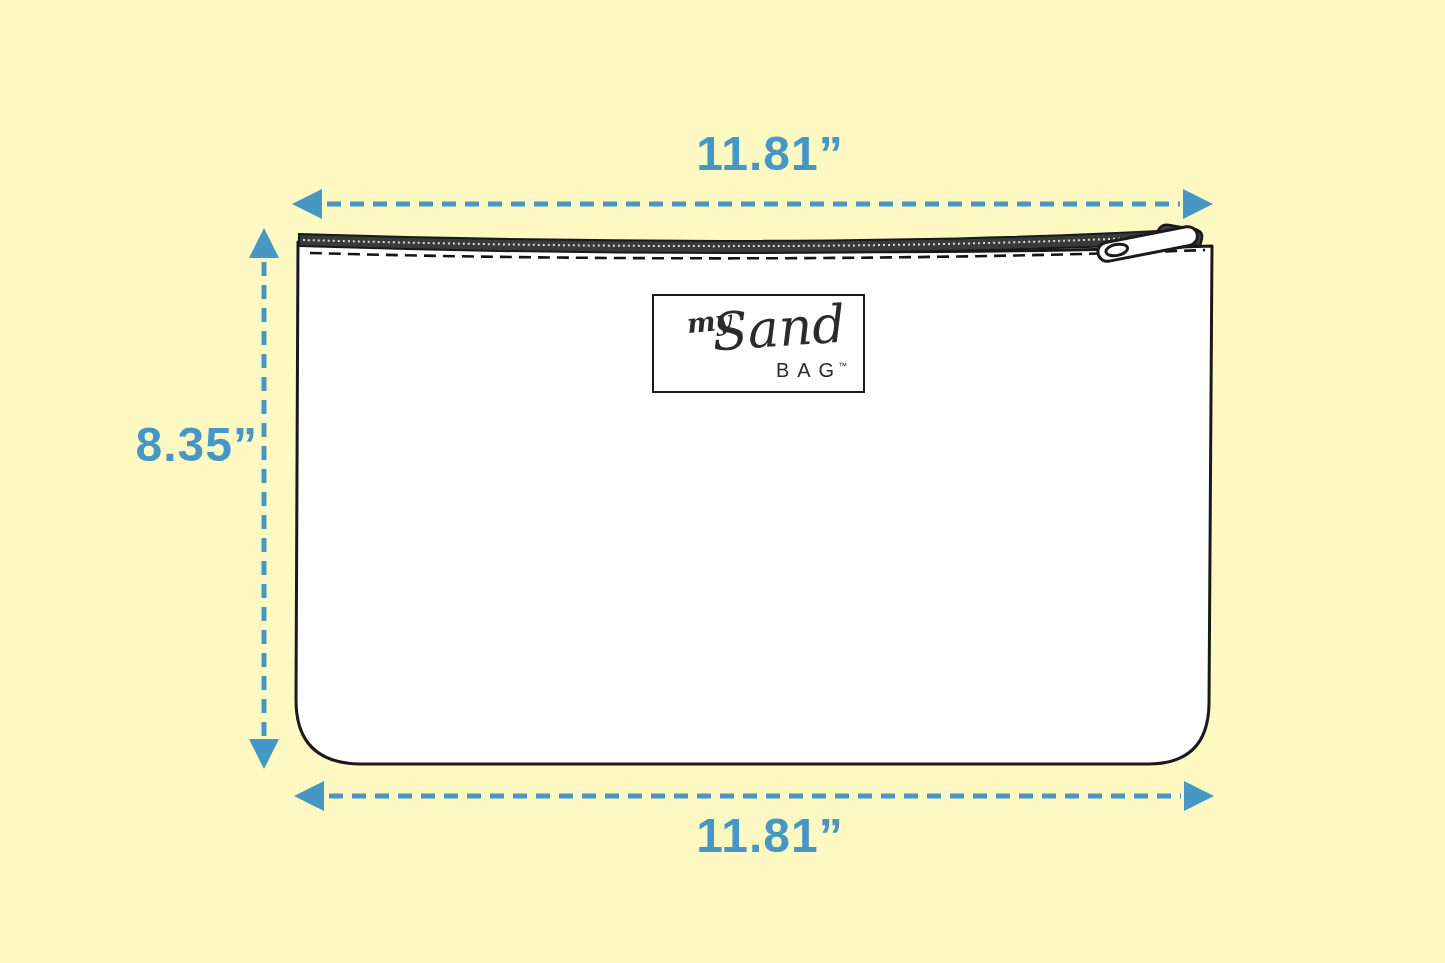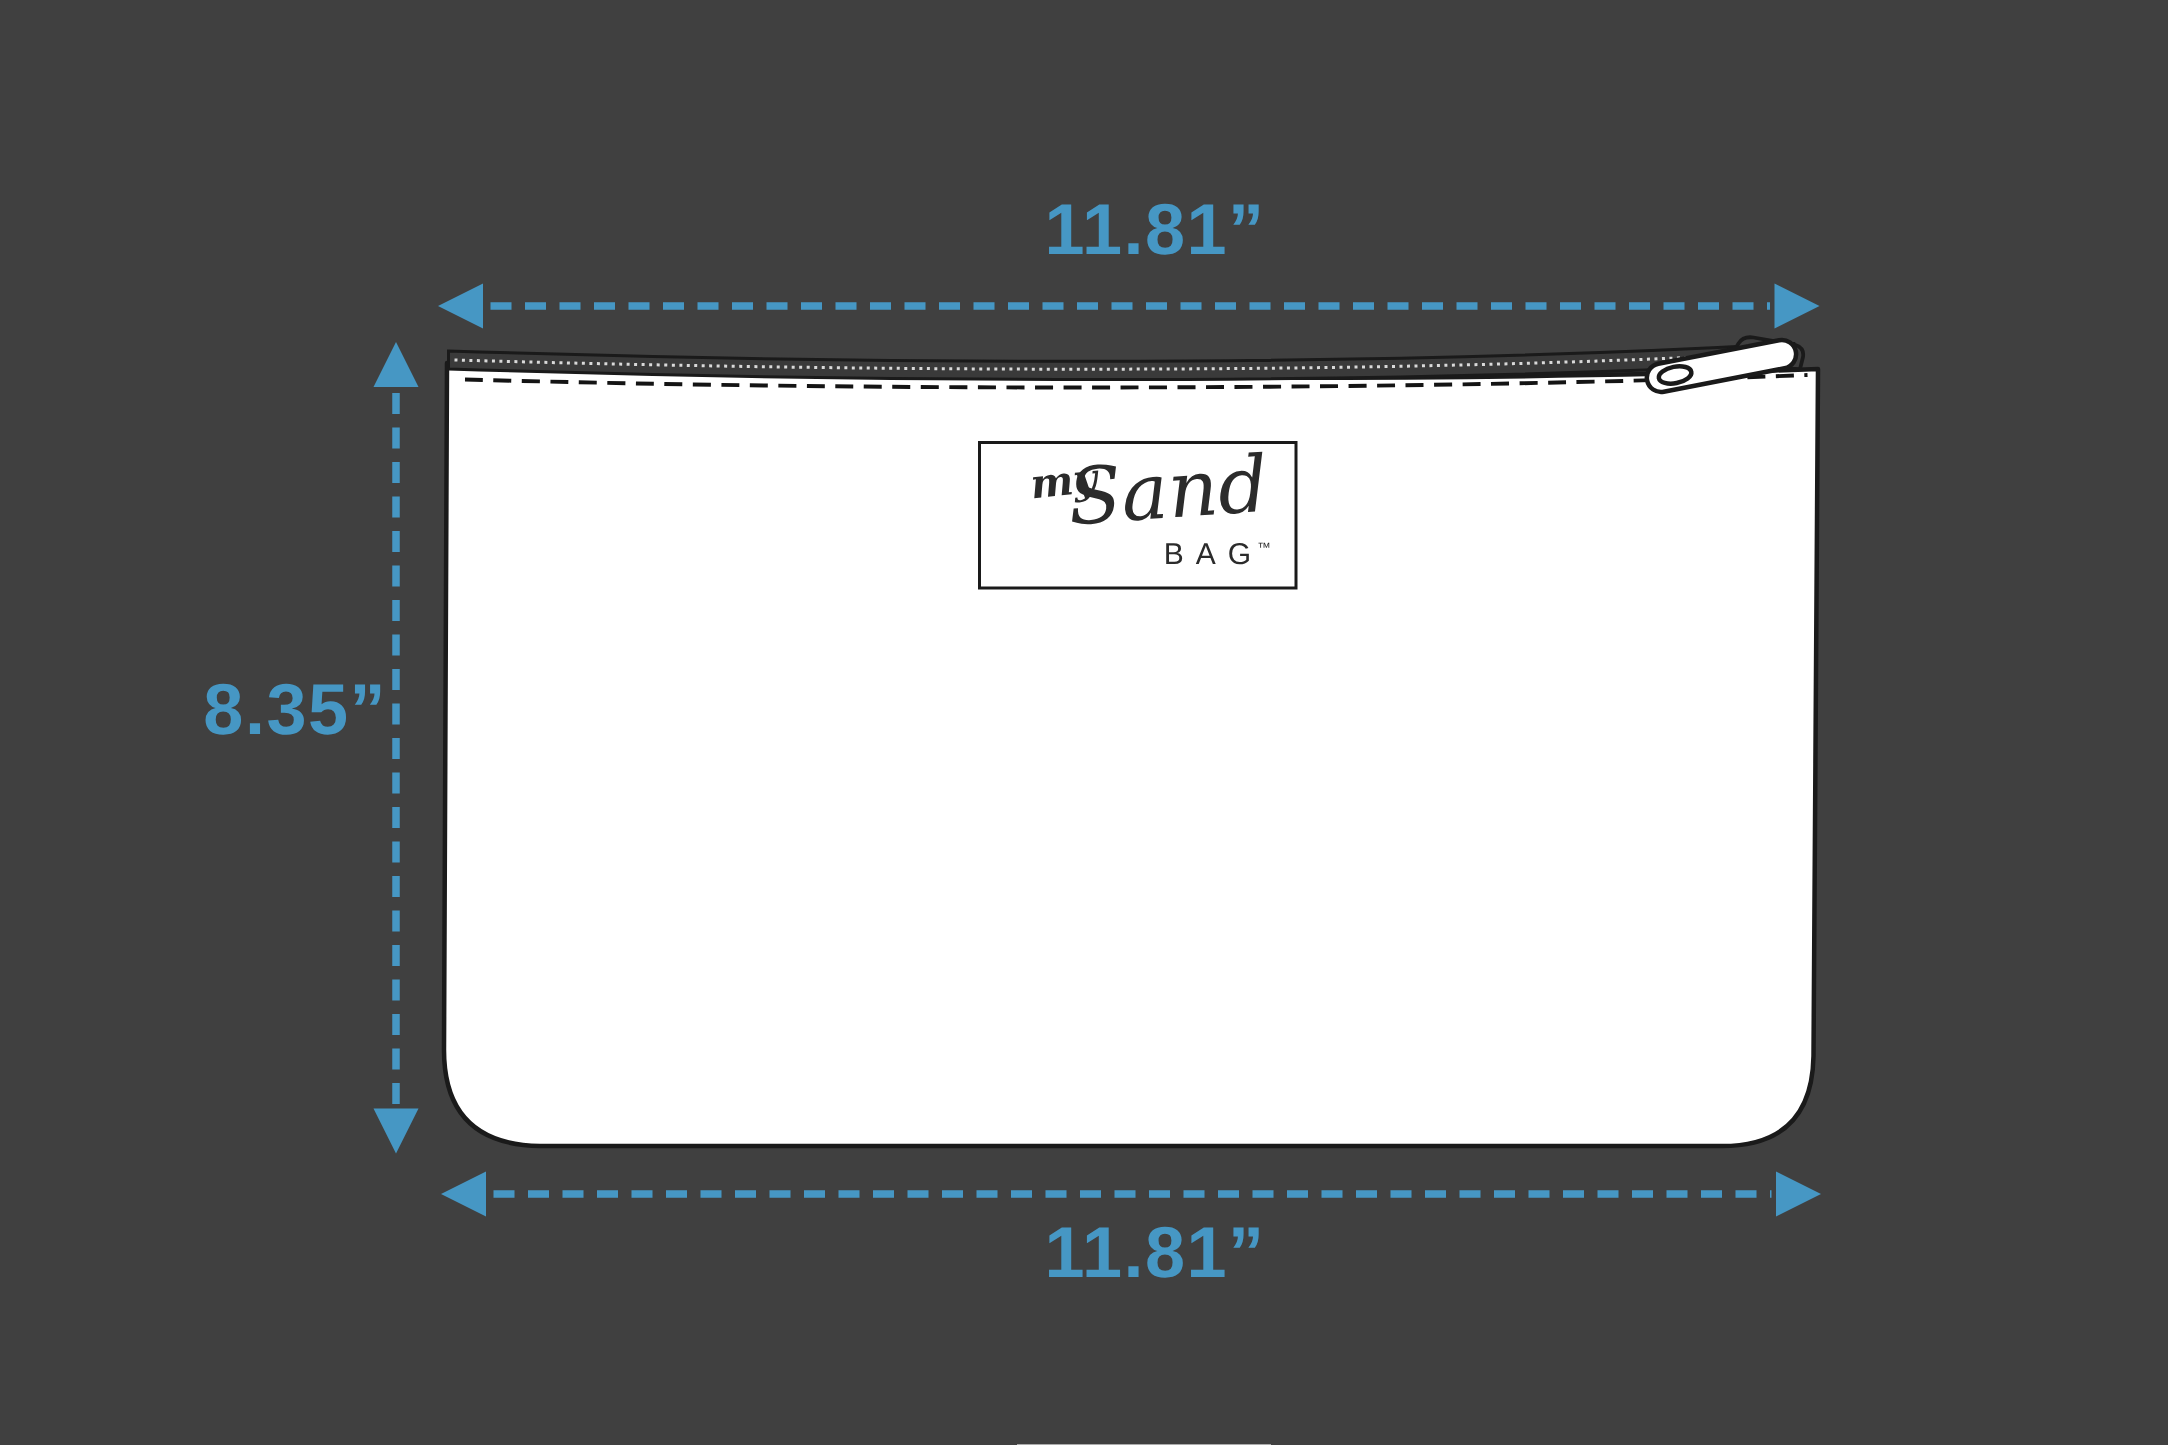--- a/index.html
+++ b/index.html
@@ -5,39 +5,39 @@
   html, body {
     margin: 0;
     padding: 0;
     background: #ffffff;
     font-family: "Liberation Sans", sans-serif;
   }
   .stage {
     position: relative;
     width: 1445px;
     height: 963px;
-    background: #404040;
+    background: #fef9c3;
     overflow: hidden;
   }
   .stage svg {
     position: absolute;
     left: 0;
     top: 0;
   }
   .dim-label {
     position: absolute;
     color: #4697c4;
     font-weight: 700;
     font-size: 48px;
     letter-spacing: 1px;
     line-height: 1;
     font-family: "Liberation Sans", sans-serif;
   }
   .dim-label.top    { left: 520px; top: 130px; width: 500px; text-align: center; }
-  .dim-label.side   { left: 40px;  top: 421px; width: 218px; text-align: right; margin-top: 29px; }
+  .dim-label.side   { left: 40px;  top: 421px; width: 218px; text-align: right; }
   .dim-label.bottom { left: 520px; top: 812px; width: 500px; text-align: center; }
 
   .logo-box {
     position: absolute;
     left: 652px;
     top: 294px;
     width: 213px;
     height: 99px;
     background: #ffffff;
     border: 2.5px solid #1a1a1a;

